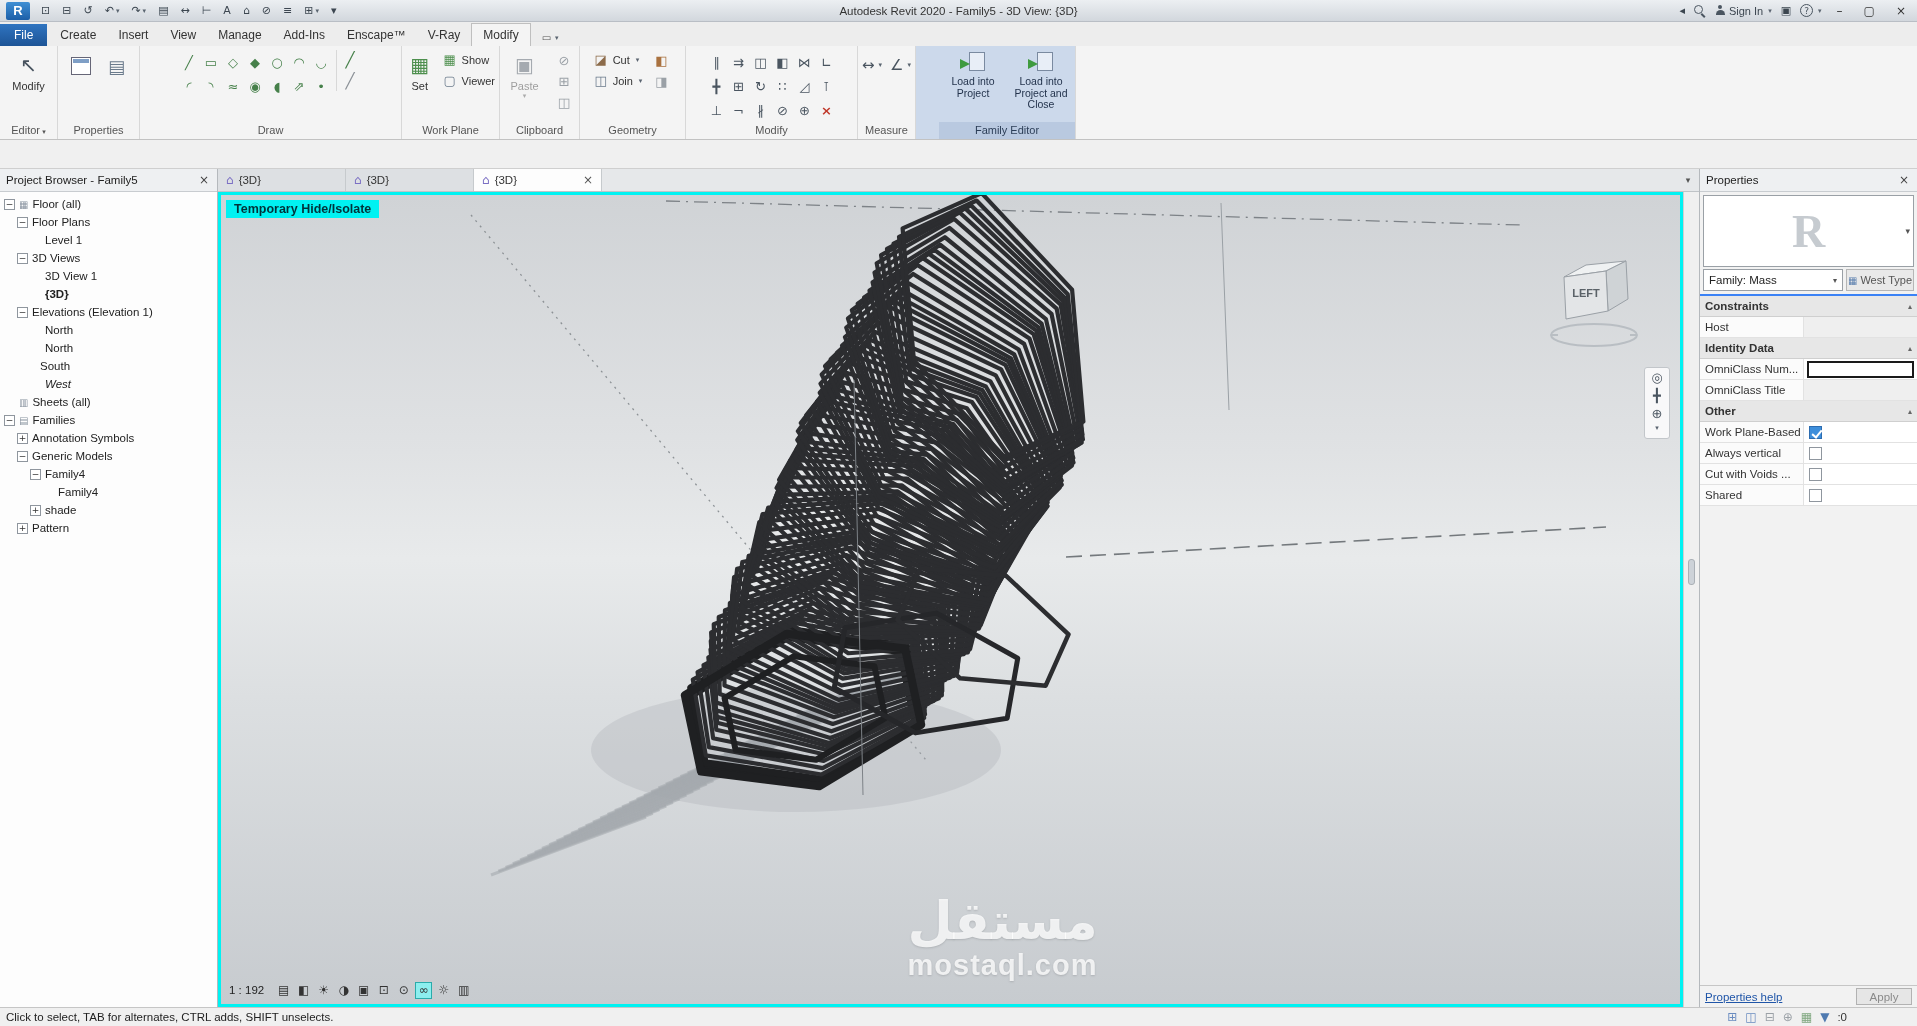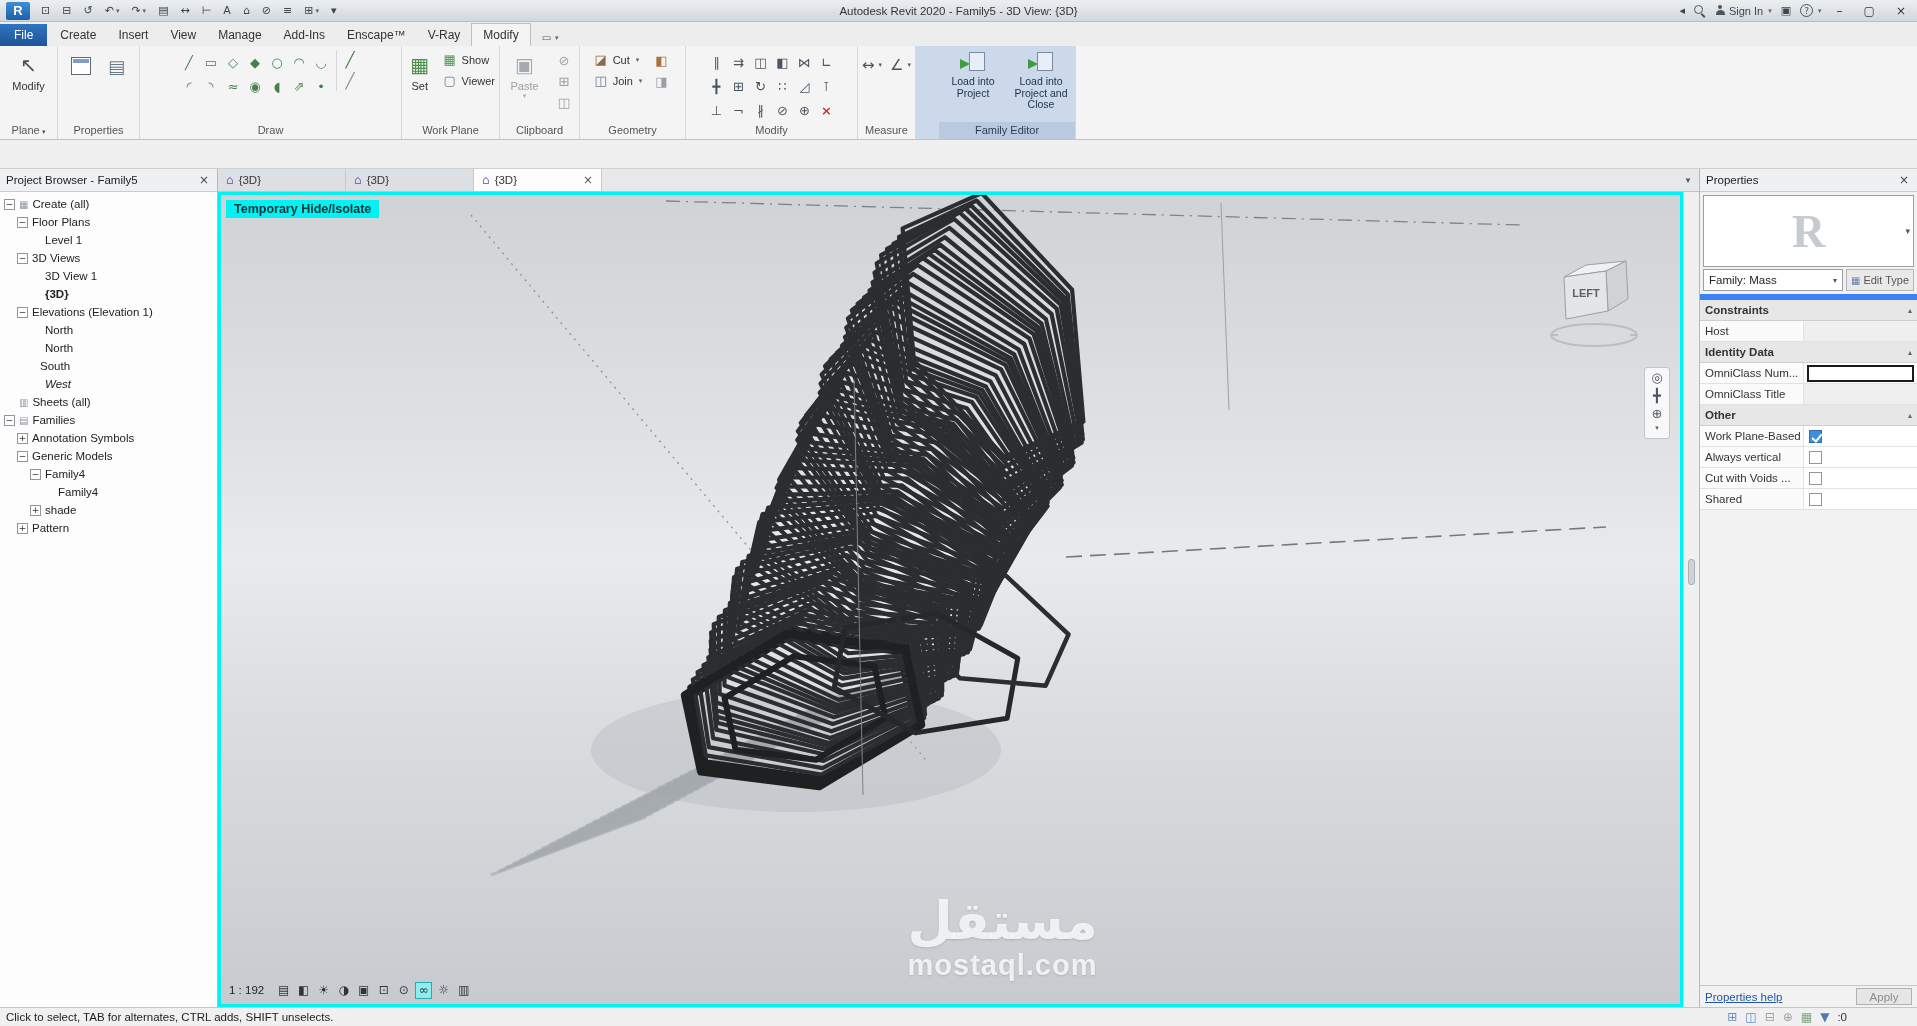--- a/index.html
+++ b/index.html
@@ -111,21 +111,21 @@
 
 .props{width:218px;background:#f2f2f2;border-left:1px solid #b5b9bd;display:flex;flex-direction:column;flex:none;}
 .pr-preview{height:72px;margin:3px 3px 2px;background:#fff;border:1px solid #9aa0a6;position:relative;display:flex;align-items:center;justify-content:center;flex:none;}
 .bigR{font-family:"Liberation Serif",serif;font-size:46px;font-weight:bold;color:#c6cbd0;}
 .pv-arrow{position:absolute;right:3px;top:50%;transform:translateY(-50%);font-size:9px;color:#555;}
 .pr-typerow{display:flex;gap:3px;margin:0 3px 3px;height:22px;flex:none;}
 .pr-combo{flex:1;background:#fff;border:1px solid #9aa0a6;display:flex;align-items:center;font-size:11.5px;padding:0 5px;}
 .pr-combo .carr{margin-left:auto;font-size:8px;color:#555;}
 .pr-edittype{width:68px;display:flex;align-items:center;justify-content:center;gap:3px;font-size:11px;color:#555;background:#e9e9e9;border:1px solid #b6b6b6;}
 .et-ic{font-size:10px;color:#5b7fae;}
-.pgrid{border-top:6px solid #3b82f6;flex:none;}
+.pgrid{border-top:2px solid #3b82f6;flex:none;}
 .psec{height:21px;background:#e7e7e7;border-bottom:1px solid #cfcfcf;display:flex;align-items:center;font-size:11.5px;font-weight:bold;color:#333;padding:0 5px;}
 .psec .tg{margin-left:auto;font-size:8px;color:#666;}
 .prow{height:21px;display:flex;border-bottom:1px solid #e2e2e2;background:#fff;}
 .plab{width:104px;padding:0 5px;font-size:11.5px;color:#333;display:flex;align-items:center;border-right:1px solid #e2e2e2;background:#fbfbfb;white-space:nowrap;overflow:hidden;}
 .pval{flex:1;display:flex;align-items:center;padding:0 3px;}
 .pval.disabled{background:#efefef;}
 .inputbox{flex:1;height:17px;border:2px solid #1a1a1a;background:#fff;}
 .cb{width:13px;height:13px;border:1px solid #8f969e;background:#fff;position:relative;margin-left:2px;}
 .cb.checked{background:#3d8edb;border-color:#2c6cb0;}
 .cb.checked::after{content:"";position:absolute;left:4px;top:1px;width:4px;height:8px;border:solid #fff;border-width:0 2px 2px 0;transform:rotate(40deg);}
@@ -238,21 +238,21 @@
   <div class="ribbon-body" id="ribbon-panels">
       <div class="rpanel" style="width: 58px;">
         <div class="rpanel-items">
           <div class="rbig">
             <div class="ric">
               <span class="gly ic" style="font-size: 20px;">↖</span>
             </div>
             <div class="rlb">Modify</div>
           </div>
         </div>
-        <div class="rpanel-label"><span>Plane</span><span class="plarr ic"> ▾</span></div>
+        <div class="rpanel-label"><span>Editor</span><span class="plarr ic"> ▾</span></div>
       </div>
       <div class="rpanel" style="width: 82px;">
         <div class="rpanel-items">
           <div class="rmed">
             <span class="gly ic icon-palette"></span>
           </div>
           <div class="rmed">
             <span class="gly ic" style="color: rgb(107, 123, 140); font-size: 18px;">▤</span>
           </div>
         </div>
@@ -425,21 +425,21 @@
 
     <div class="pbrowser">
       <div class="panel-head">
         <span>Project Browser - Family5</span>
         <span class="xbtn ic">×</span>
       </div>
       <div class="pb-tree" id="pb-tree">
           <div class="trow" style="padding-left: 4px;">
             <span class="texp ic">−</span>
             <span class="tico ic">▦</span>
-            <span>Create (all)</span>
+            <span>Floor (all)</span>
           </div>
           <div class="trow" style="padding-left: 17px;">
             <span class="texp ic">−</span>
             <span>Floor Plans</span>
           </div>
           <div class="trow" style="padding-left: 30px;">
             <span class="texp-spacer"></span>
             <span>Level 1</span>
           </div>
           <div class="trow" style="padding-left: 17px;">
@@ -714,21 +714,21 @@
         <span class="bigR">R</span>
         <span class="pv-arrow ic">▾</span>
       </div>
       <div class="pr-typerow">
         <div class="pr-combo">
           <span>Family: Mass</span>
           <span class="carr ic">▾</span>
         </div>
         <div class="pr-edittype">
           <span class="et-ic ic">▦</span>
-          <span>Edit Type</span>
+          <span>West Type</span>
         </div>
       </div>
       <div class="pgrid" id="prop-grid">
           <div class="psec">
             <span>Constraints</span>
             <span class="tg ic">▴</span>
           </div>
           <div class="prow">
             <div class="plab">Host</div>
             <div class="pval disabled"></div>

